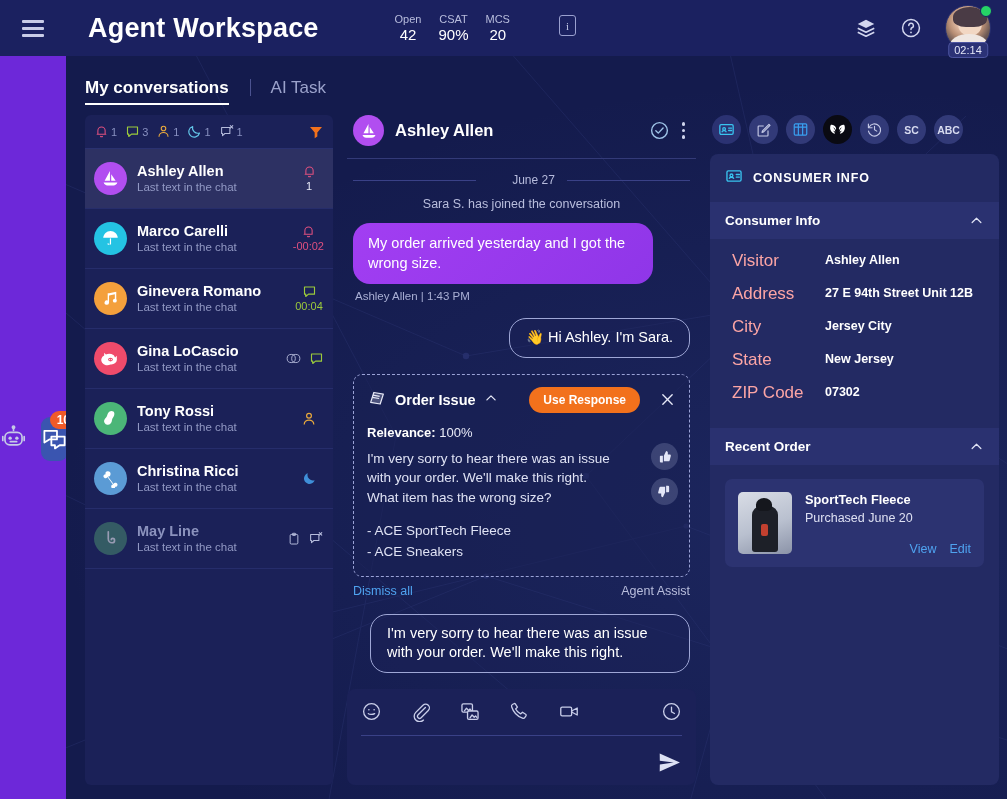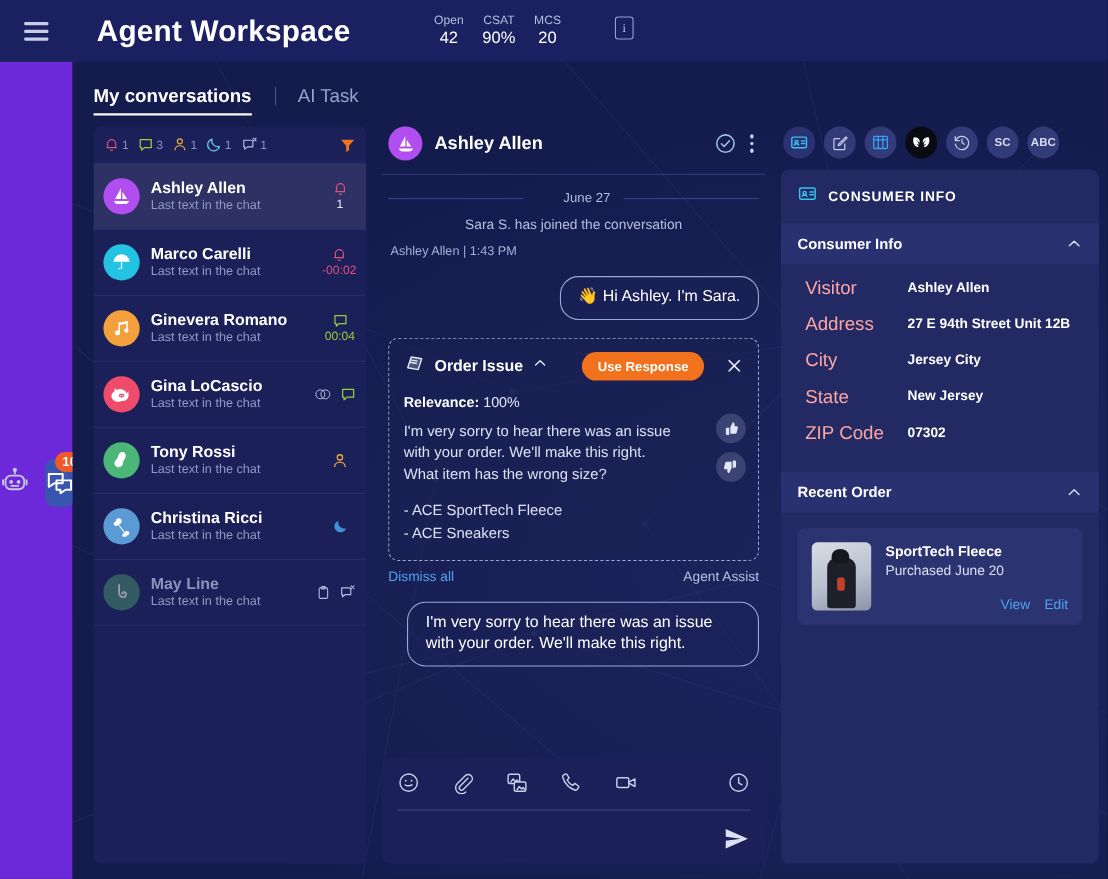--- a/index.html
+++ b/index.html
@@ -314,20 +314,43 @@
         <span class="stat-label">CSAT</span>
         <span class="stat-value">90%</span>
       </div>
       <div class="stat">
         <span class="stat-label">MCS</span>
         <span class="stat-value">20</span>
       </div>
       <div class="info-box">i</div>
     </div>
 
+    <div class="topbar-right">
+      <div class="icon-btn">
+        <svg width="22" height="22" viewBox="0 0 24 24" fill="none" stroke="#d3d7ef" stroke-width="1.7" stroke-linejoin="round">
+          <path d="M12 3 3 7.5 12 12l9-4.5L12 3z" fill="#d3d7ef" stroke="none"></path>
+          <path d="M3 12.2 12 16.7l9-4.5"></path>
+            <path d="M3 16.6 12 21l9-4.4"></path>
+        </svg>
+      </div>
+      <div class="icon-btn">
+        <svg width="22" height="22" viewBox="0 0 24 24" fill="none" stroke="#d3d7ef" stroke-width="1.6">
+          <circle cx="12" cy="12" r="9.2"></circle>
+          <path d="M9.6 9.3a2.5 2.5 0 1 1 3.3 2.4c-.7.3-.9.8-.9 1.5v.5" stroke-linecap="round"></path>
+          <circle cx="12" cy="16.8" r=".95" fill="#d3d7ef" stroke="none"></circle>
+        </svg>
+      </div>
+      <div class="avatar-wrap">
+        <div class="avatar-photo">
+          <div class="avatar-hair"></div>
+        </div>
+        <div class="online-dot"></div>
+        <div class="timer-badge">02:14</div>
+      </div>
+    </div>
   </div>
 
   <div class="body-row">
 
     <div class="rail">
       <div class="rail-item">
         <svg width="27" height="27" viewBox="0 0 24 24" fill="none" stroke="#c6cae6" stroke-width="1.5" stroke-linejoin="round">
           <path d="M12 2.4v2.4" stroke-linecap="round"></path>
             <circle cx="12" cy="1.9" r="1"></circle>
           <rect x="4.4" y="6.6" width="15.2" height="11" rx="4.3"></rect>
@@ -606,20 +629,21 @@
 
           <div class="chat-scroll">
             <div class="daydiv">
               <div class="ln"></div>
               <div class="lbl">June 27</div>
               <div class="ln"></div>
             </div>
 
             <div class="sysmsg">Sara S. has joined the conversation</div>
 
+            <div class="bubble-in">My order arrived yesterday and I got the wrong size.</div>
             <div class="msg-meta">Ashley Allen  |  1:43 PM</div>
 
             <div class="bubble-out-row">
               <div class="bubble-out">👋 Hi Ashley. I'm Sara.</div>
             </div>
 
             <div class="assist-wrap">
               <div class="assist">
                 <div class="assist-head">
                   <span>

